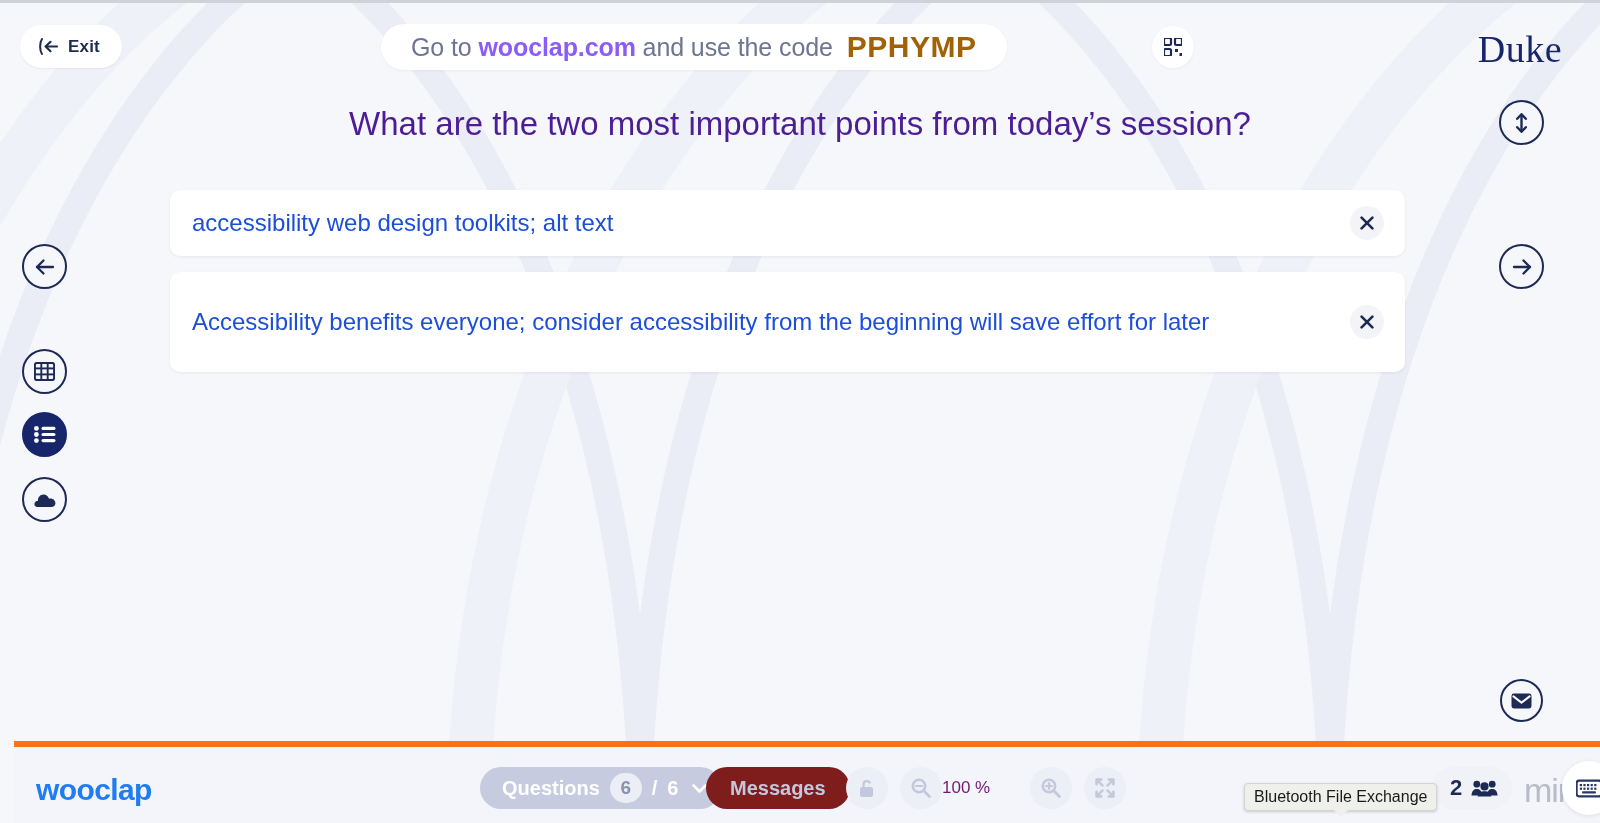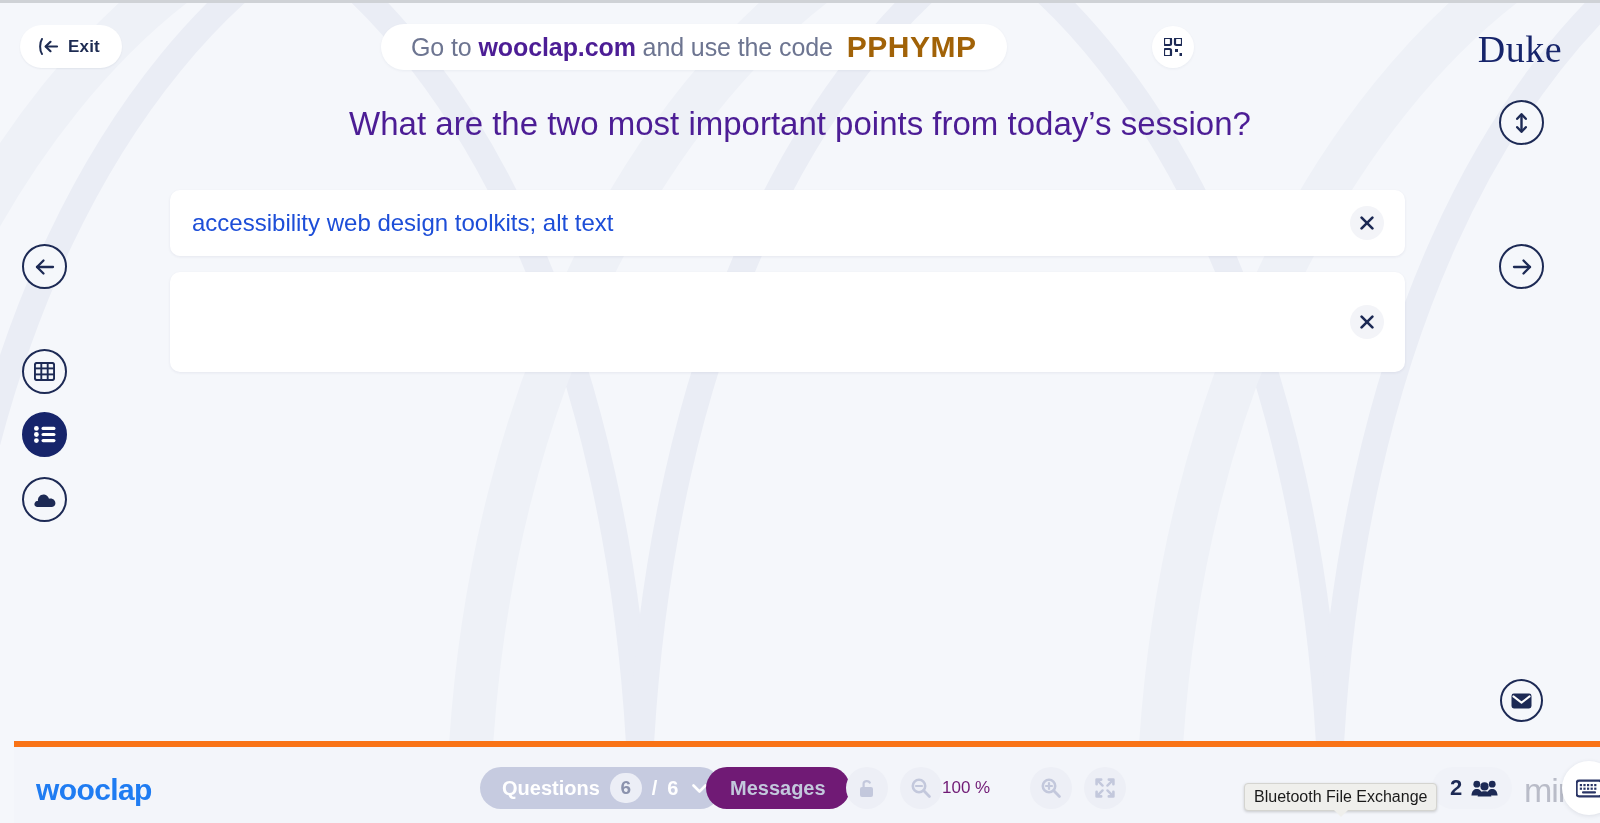--- a/index.html
+++ b/index.html
@@ -80,21 +80,21 @@
     align-items: center;
     padding: 0 30px;
     box-shadow: 0 1px 3px rgba(20,30,70,0.05);
   }
   .code-banner .txt {
     font-size: 25px;
     color: #6d7591;
     white-space: nowrap;
     letter-spacing: -.1px;
   }
-  .code-banner .txt b { color: #4c1d95; font-weight: bold; }
+  .code-banner .txt b { color: #8b5cf6; font-weight: bold; }
   .code-banner .code {
     font-size: 30px;
     font-weight: bold;
     color: #a16207;
     margin-left: 14px;
     letter-spacing: .5px;
   }
 
   .qr-btn {
     position: absolute;
@@ -242,21 +242,21 @@
     display: flex; align-items: center; justify-content: center;
     padding: 0 7px;
   }
   .questions-pill .p-total {
     font-size: 20px; font-weight: bold; color: #ffffff;
   }
 
   .messages-pill {
     left: 692px; top: 20px;
     padding: 0 24px;
-    background: #701a75;
+    background: #7f1d1d;
   }
   .messages-pill .p-label {
     font-size: 20px; font-weight: bold; color: #c3c8dc;
   }
 
   .circle-ctl {
     position: absolute;
     width: 42px; height: 42px;
     border-radius: 21px;
     background: #edeff6;
@@ -414,20 +414,21 @@
         <span>
           <svg width="14" height="14" viewBox="0 0 14 14">
             <line x1="1.6" y1="1.6" x2="12.4" y2="12.4" stroke="#1d2a55" stroke-width="2.6" stroke-linecap="round"></line>
             <line x1="12.4" y1="1.6" x2="1.6" y2="12.4" stroke="#1d2a55" stroke-width="2.6" stroke-linecap="round"></line>
           </svg>
         </span>
       </div>
     </div>
 
     <div class="card" style="min-height:100px;">
+      <div class="card-text" style="max-width:1090px;">Accessibility benefits everyone; consider accessibility from the beginning will save effort for later</div>
       <div class="card-close">
         <span>
           <svg width="14" height="14" viewBox="0 0 14 14">
             <line x1="1.6" y1="1.6" x2="12.4" y2="12.4" stroke="#1d2a55" stroke-width="2.6" stroke-linecap="round"></line>
             <line x1="12.4" y1="1.6" x2="1.6" y2="12.4" stroke="#1d2a55" stroke-width="2.6" stroke-linecap="round"></line>
           </svg>
         </span>
       </div>
     </div>
 

